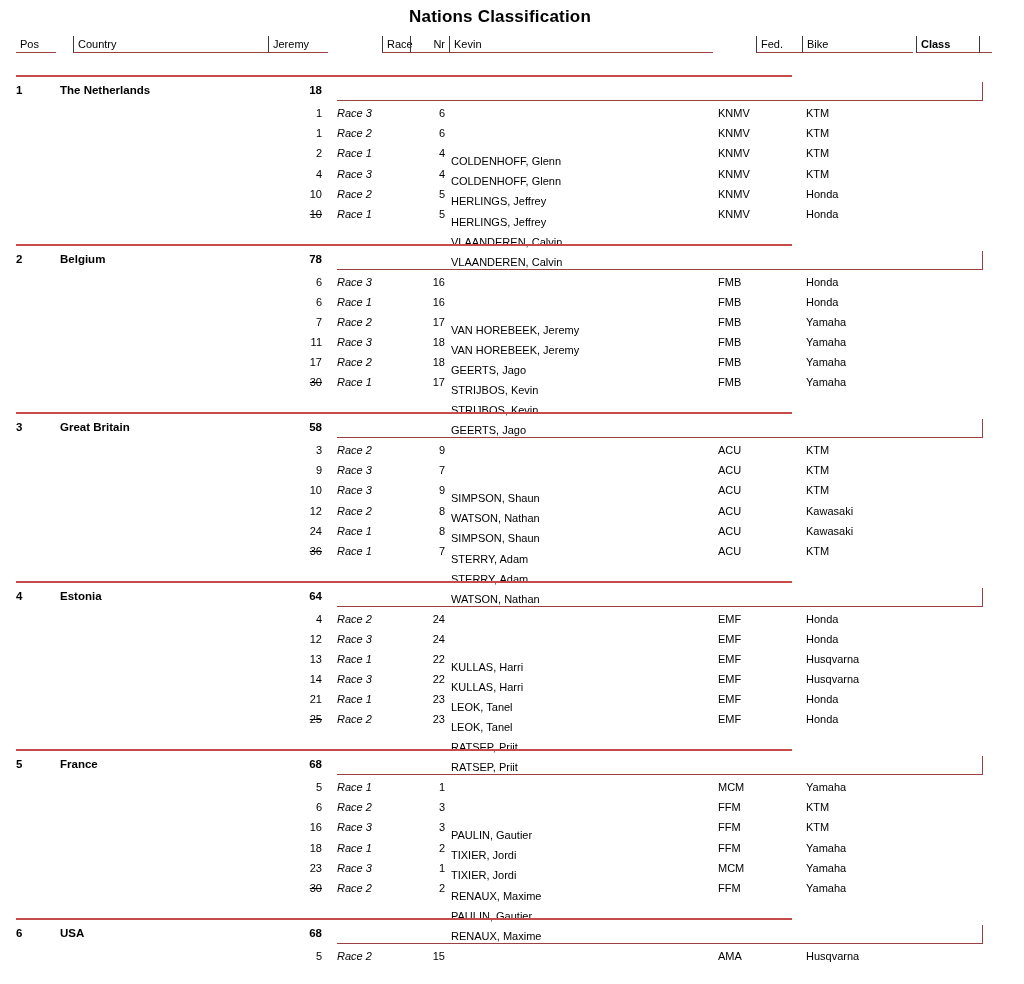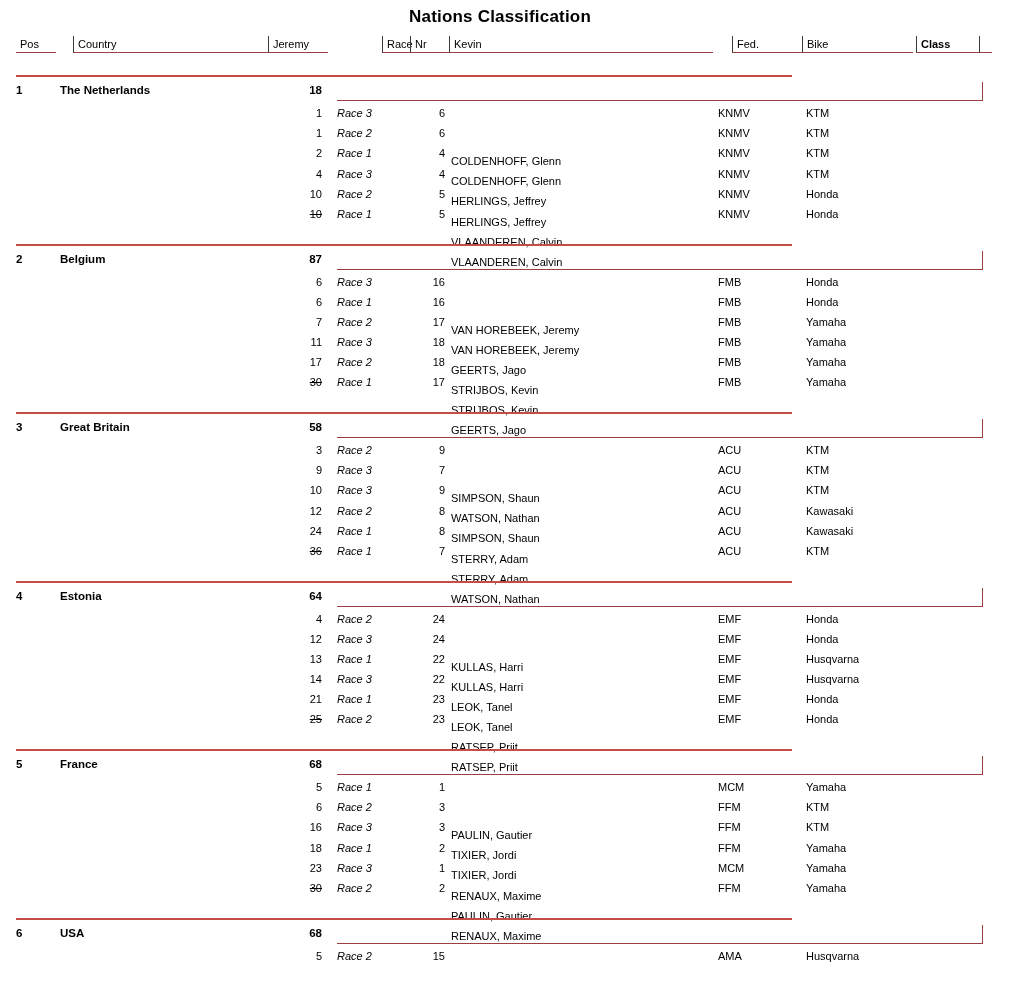--- a/index.html
+++ b/index.html
@@ -14,23 +14,23 @@
   
   .hcell{
     position:absolute;top:36px;height:17px;box-sizing:border-box;
     font-size:11px;padding:2px 0 0 4px;white-space:nowrap;
     border-bottom:1.5px solid #9a4040;border-left:1px solid #3a3a3a;
   }
   .h-pos{left:16px;width:40px;border-left:none;}
   .h-country{left:73px;width:205px;}
   .h-points{left:268px;width:60px;}
   .h-race{left:334px;width:70px;margin-left:48px;}
-  .h-nr{left:410px;width:35px;}
+  .h-nr{left:410px;width:35px;text-align:right;}
   .h-name{left:449px;width:264px;}
-  .h-fed{left:732px;width:84px;}
+  .h-fed{left:756px;width:84px;}
   .h-bike{left:802px;width:111px;}
   .h-class{left:916px;width:76px;font-weight:bold;}
   .tick-end{position:absolute;top:36px;left:979px;width:1px;height:17px;background:#3a3a3a;}
   
   .sections{position:absolute;top:75px;left:0;width:1024px;}
   .section{position:relative;height:168.5px;}
   .sec-topline{position:absolute;top:0;left:16px;width:776px;height:2px;background:#c74b48;}
   .sec-bracket{
     position:absolute;top:7px;left:337px;width:645px;height:18px;
     border-bottom:1.5px solid #9a4040;border-right:1.5px solid #9a4040;
@@ -132,21 +132,21 @@
     <div class="cell c-fed">KNMV</div>
     <div class="cell c-bike">Honda</div>
   </div>
 </div>
   </div>
 
   <div class="section">
     <div class="sec-topline"></div>
     <div class="sec-pos">2</div>
     <div class="sec-country">Belgium</div>
-    <div class="sec-points">87</div>
+    <div class="sec-points">78</div>
     <div class="sec-bracket"></div>
     <div class="rows">
   <div class="row">
     <div class="cell c-points">6</div>
     <div class="cell c-race">Race 3</div>
     <div class="cell c-nr">16</div>
     <div class="cell c-name">VAN HOREBEEK, Jeremy</div>
     <div class="cell c-fed">FMB</div>
     <div class="cell c-bike">Honda</div>
   </div>

